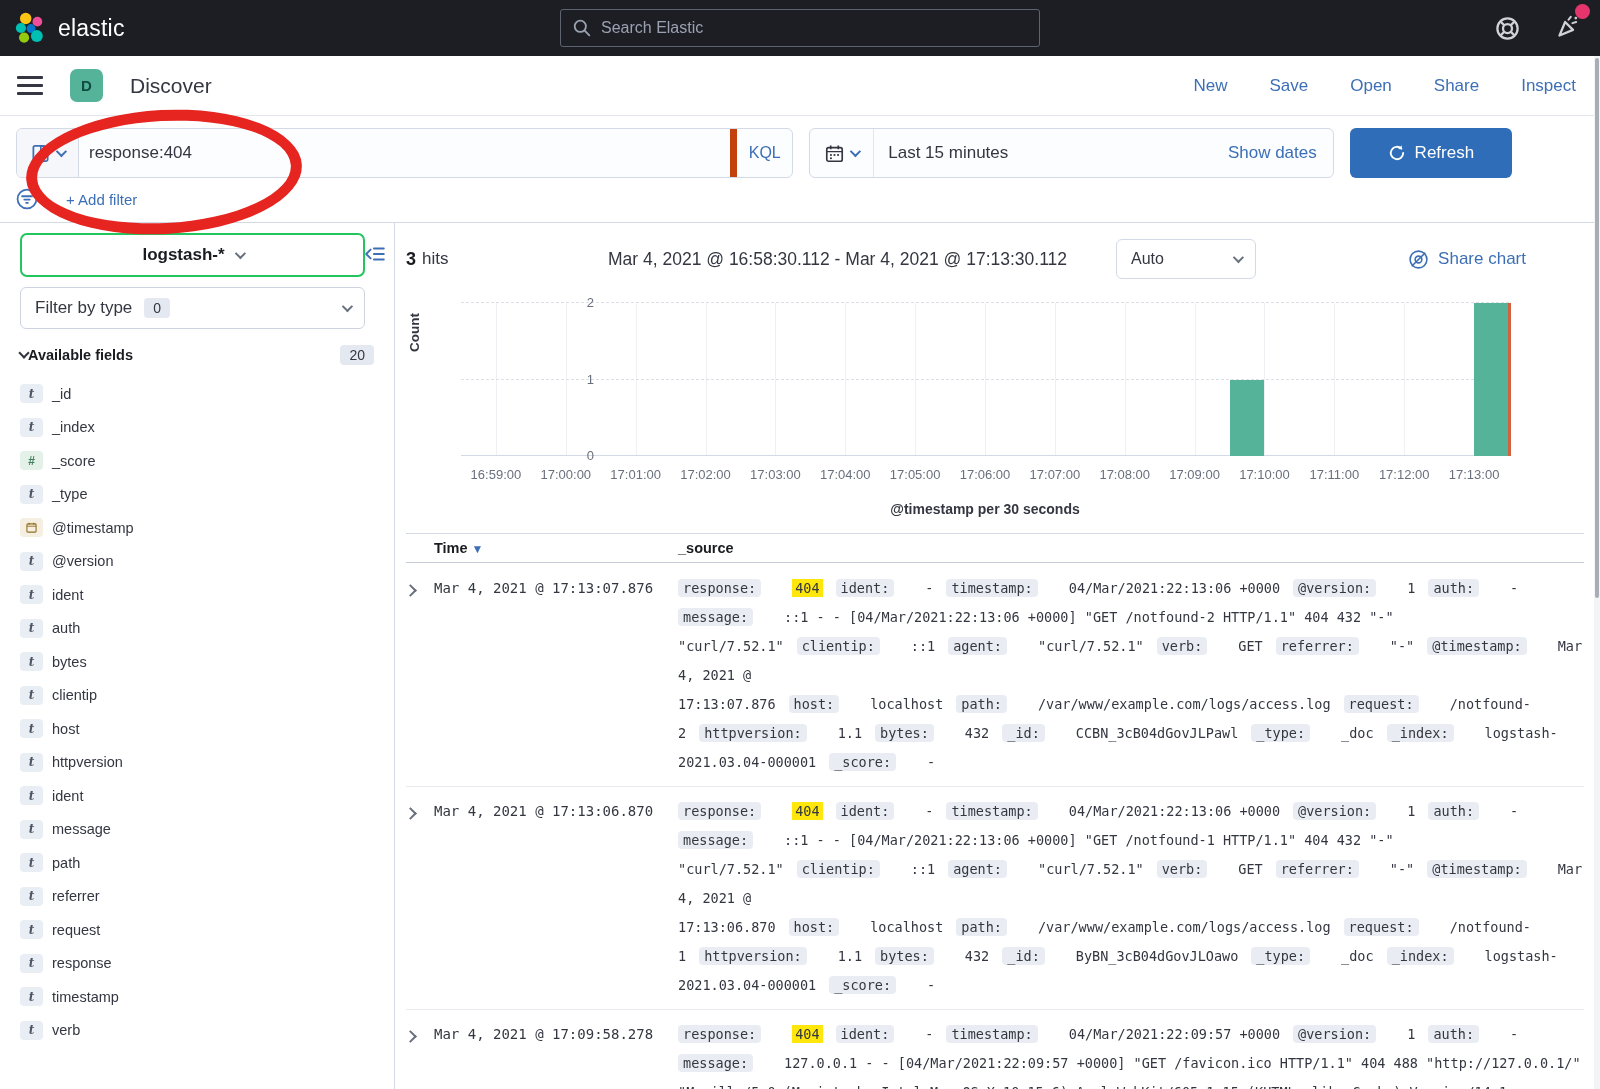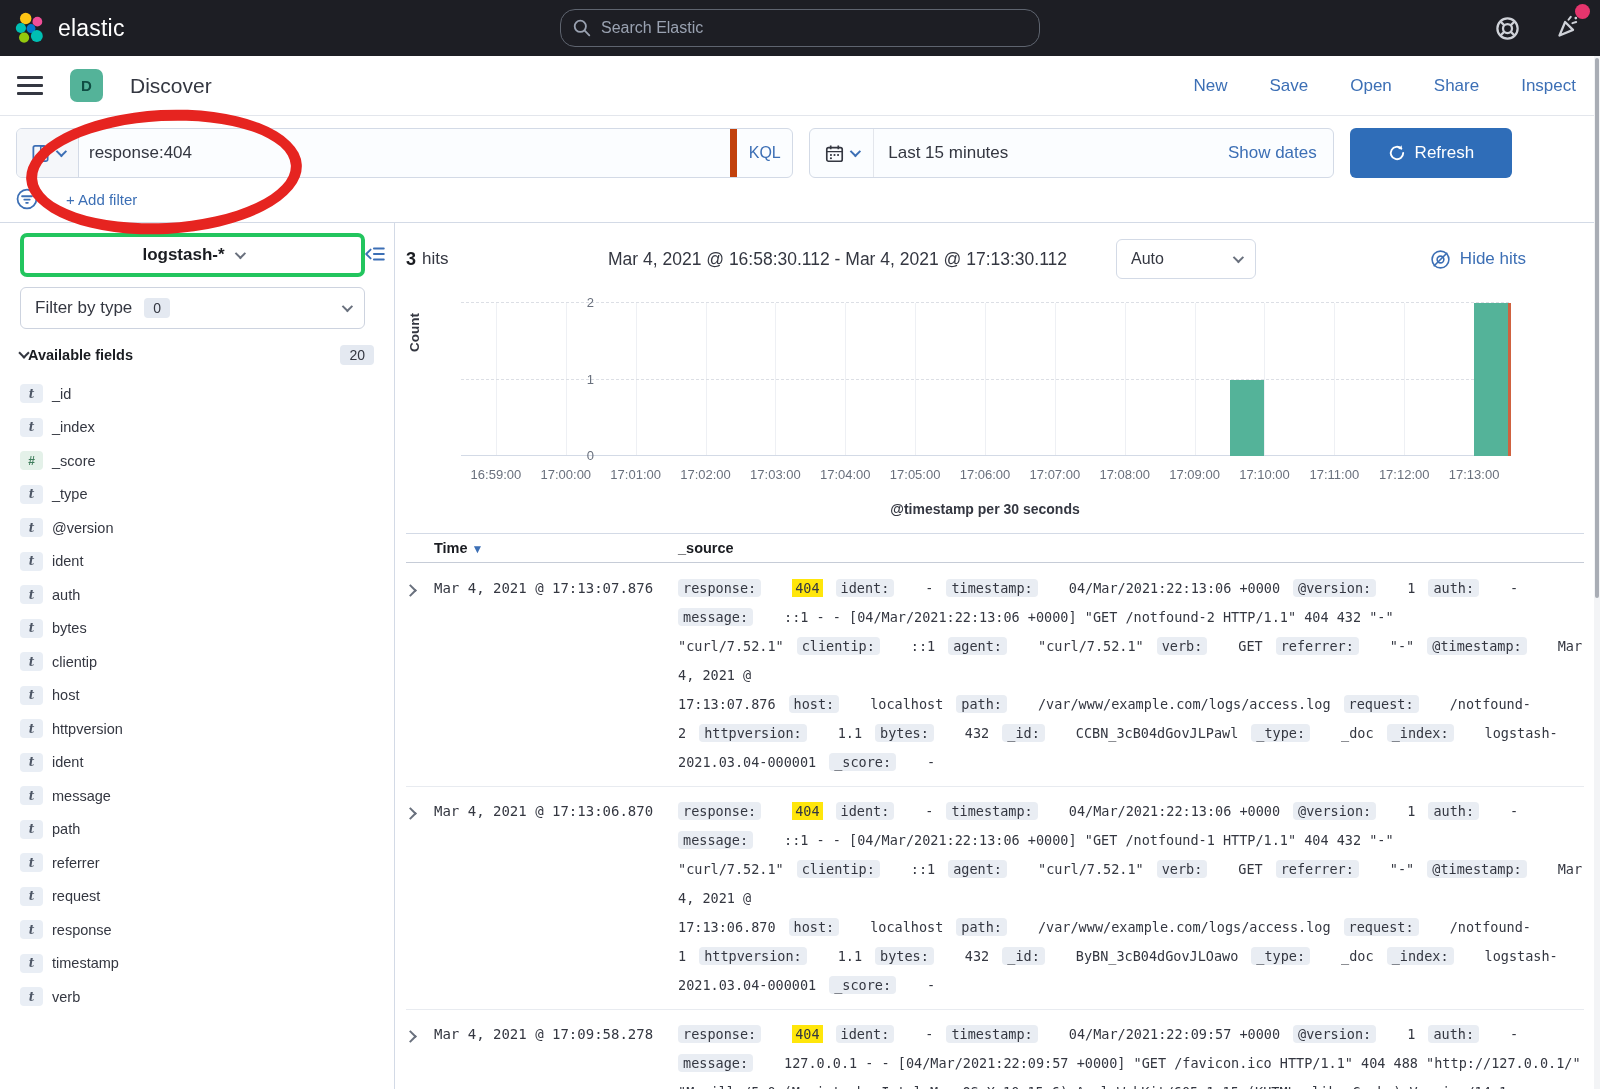--- a/index.html
+++ b/index.html
@@ -4,21 +4,21 @@
 <style>
   * { margin:0; padding:0; box-sizing:border-box; }
   html,body { width:1600px; height:1089px; overflow:hidden; }
   body { position:relative; background:#fff; font-family:"Liberation Sans", sans-serif; color:#343741; }
   .mono { font-family:"DejaVu Sans Mono", monospace; }
 
   
   .top-header { position:absolute; left:0; top:0; width:1600px; height:56px; background:#1d1e24; display:flex; align-items:center; }
   .brand { display:flex; align-items:center; gap:10px; padding-left:14px; }
   .brand-name { color:#fff; font-size:23px; font-weight:500; letter-spacing:.2px; }
-  .global-search { position:absolute; left:560px; top:9px; width:480px; height:38px; border:1px solid #5e646f; border-radius:15px; display:flex; align-items:center; padding:0 12px; gap:10px; }
+  .global-search { position:absolute; left:560px; top:9px; width:480px; height:38px; border:1px solid #5e646f; border-radius:3px; display:flex; align-items:center; padding:0 12px; gap:10px; }
   .global-search .ph { color:#9aa2b1; font-size:16px; }
   .top-icons { position:absolute; right:18px; top:0; height:56px; display:flex; align-items:center; gap:34px; }
   .news-wrap { position:relative; }
   .news-dot { position:absolute; right:-8px; top:-9px; width:15px; height:15px; border-radius:50%; background:#e5356d; }
 
   
   .nav-bar { position:absolute; left:0; top:56px; width:1600px; height:60px; background:#fff; border-bottom:1px solid #e3e6ec; display:flex; align-items:center; }
   .hamburger { width:26px; height:19px; margin-left:17px; display:flex; flex-direction:column; justify-content:space-between; cursor:pointer; }
   .hamburger span { display:block; height:3px; background:#343741; border-radius:1px; }
   .space-badge { width:33px; height:33px; margin-left:27px; border-radius:7px; background:#54b399; color:#0f4d43; font-weight:700; font-size:15px; display:flex; align-items:center; justify-content:center; }
@@ -42,21 +42,21 @@
   .add-filter { color:#3c6fb5; font-size:15px; margin-left:18px; cursor:pointer; }
 
   .section-divider { position:absolute; left:0; top:222px; width:1600px; height:1px; background:#d3dae6; }
 
   
   .annotation-ellipse { position:absolute; left:26px; top:110px; width:276px; height:124px; border:11px solid #e62420; border-radius:50%; transform:rotate(-3deg); z-index:50; pointer-events:none; }
 
   
   .sidebar { position:absolute; left:0; top:223px; width:395px; bottom:0; background:#fff; border-right:1px solid #d3dae6; padding:10px 20px 0 20px; }
   .index-row { position:relative; }
-  .index-pattern { width:345px; height:44px; border:4px solid #22c55e; border-radius:7px; background:#fff; display:flex; align-items:center; justify-content:center; gap:10px; cursor:pointer; }
+  .index-pattern { width:345px; height:44px; border:2px solid #22c55e; border-radius:7px; background:#fff; display:flex; align-items:center; justify-content:center; gap:10px; cursor:pointer; }
   .index-pattern .label { font-weight:700; font-size:17px; color:#1a1c21; }
   .collapse-ic { position:absolute; right:-12px; top:10px; cursor:pointer; }
   .field-search { margin-top:15px; width:345px; height:42px; border:1px solid #cdd3df; border-radius:6px; display:flex; align-items:center; gap:10px; padding:0 12px; background:#fff; }
   .field-search .ph { color:#98a2b3; font-size:16px; }
   .type-filter { margin-top:10px; width:345px; height:42px; border:1px solid #cdd3df; border-radius:6px; display:flex; align-items:center; gap:12px; padding:0 14px; background:#fff; cursor:pointer; }
   .type-filter .lab { font-size:17px; color:#343741; }
   .count-badge { background:#e4e9f1; border-radius:4px; padding:2px 9px; font-size:14px; color:#343741; }
   .avail-row { margin-top:16px; display:flex; align-items:center; }
   .avail-row .lab { font-weight:700; font-size:14.5px; color:#1a1c21; flex:1; }
   .field-list { margin-top:12px; }
@@ -264,20 +264,31 @@
       </div>
       <div class="field-item">
         <span class="tok tok-n">#</span>
         <span class="fname">_score</span>
       </div>
       <div class="field-item">
         <span class="tok tok-s">t</span>
         <span class="fname">_type</span>
       </div>
       <div class="field-item">
+        <span class="tok tok-d">
+          <svg width="11" height="11" viewBox="0 0 12 12">
+            <rect x="1" y="2" width="10" height="9" rx="1" fill="none" stroke="#946f1e" stroke-width="1.2"></rect>
+            <line x1="3.5" y1="0.8" x2="3.5" y2="3" stroke="#946f1e" stroke-width="1.2"></line>
+            <line x1="8.5" y1="0.8" x2="8.5" y2="3" stroke="#946f1e" stroke-width="1.2"></line>
+            <line x1="1" y1="4.6" x2="11" y2="4.6" stroke="#946f1e" stroke-width="1"></line>
+          </svg>
+        </span>
+        <span class="fname">@timestamp</span>
+      </div>
+      <div class="field-item">
         <span class="tok tok-s">t</span>
         <span class="fname">@version</span>
       </div>
       <div class="field-item">
         <span class="tok tok-s">t</span>
         <span class="fname">ident</span>
       </div>
       <div class="field-item">
         <span class="tok tok-s">t</span>
         <span class="fname">auth</span>
@@ -341,21 +352,21 @@
     <div class="interval-select">
       <span>Auto</span>
       <span class="chev"></span>
     </div>
     <div class="hide-chart">
       <svg width="21" height="21" viewBox="0 0 20 20">
         <circle cx="10" cy="10" r="8" fill="none" stroke="#3c6fb5" stroke-width="1.5"></circle>
         <circle cx="10" cy="10" r="3.2" fill="none" stroke="#3c6fb5" stroke-width="1.5"></circle>
         <line x1="4" y1="16" x2="16" y2="4" stroke="#3c6fb5" stroke-width="1.5" stroke-linecap="round"></line>
       </svg>
-      <span>Hide hits</span>
+      <span>Share chart</span>
     </div>
   </div>
 
   <div class="chart-wrap">
     <span class="ylab">Count</span>
     <div class="plot" id="plot">
         <div class="vgrid" style="left: 3.33333%;"></div>
         <div class="vgrid" style="left: 10%;"></div>
         <div class="vgrid" style="left: 16.6667%;"></div>
         <div class="vgrid" style="left: 23.3333%;"></div>

